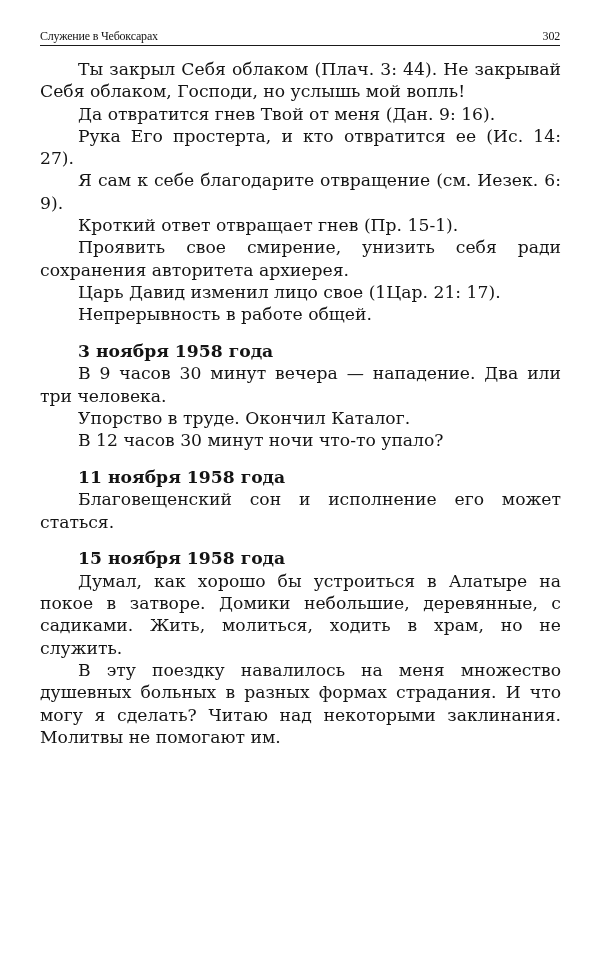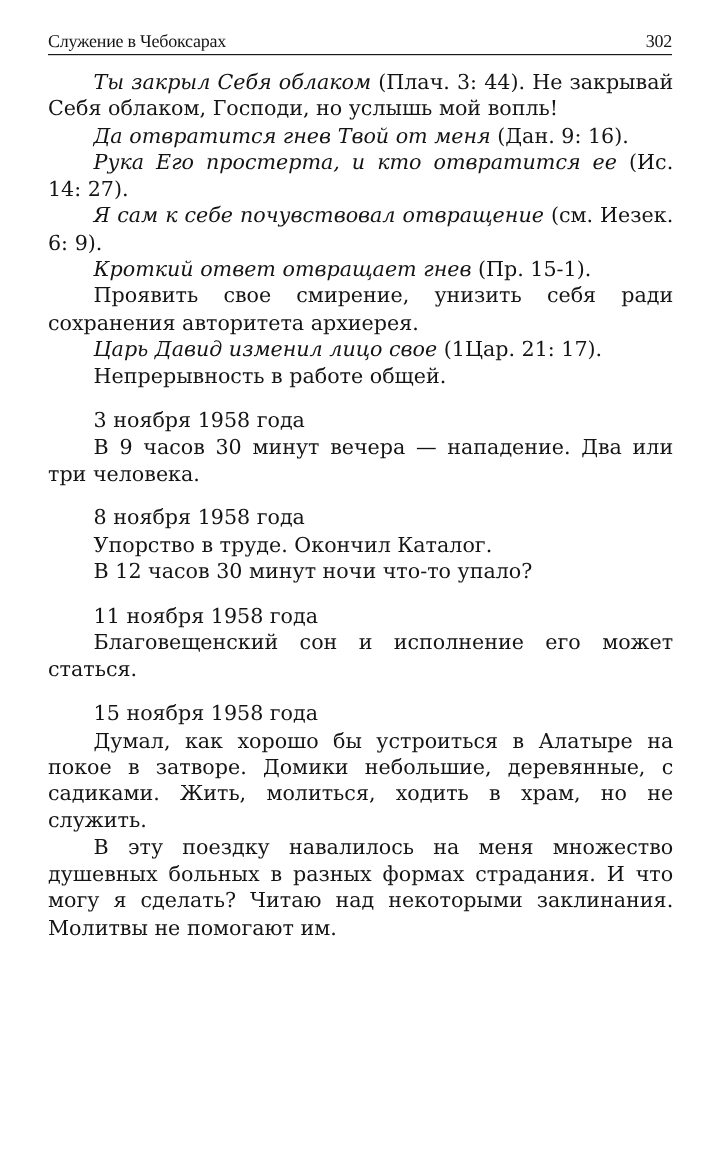--- a/index.html
+++ b/index.html
@@ -18,21 +18,21 @@
     .page-header {
       position: absolute;
       left: 40px;
       top: 22px;
       width: 520px;
       height: 22px;
       display: flex;
       justify-content: space-between;
       align-items: flex-end;
       font-family: "Liberation Serif", serif;
-      font-size: 15px;
+      font-size: 12px;
       letter-spacing: -0.2px;
     }
     .header-rule {
       position: absolute;
       left: 40px;
       top: 45px;
       width: 520px;
       height: 0;
       border-top: 1.6px solid #1a1a1a;
     }
@@ -45,51 +45,50 @@
       line-height: 22.3px;
     }
     .p {
       margin: 0;
       text-indent: 38px;
       text-align: justify;
       text-align-last: left;
       hyphens: manual;
     }
     .it {
-      font-style: italic;
     }
     .date {
       margin: 14.5px 0 0 0;
       text-indent: 38px;
+      font-weight: bold;
     }
   </style>
 </head>
 <body>
 
 <div class="page-header">
   <span>Служение в Чебоксарах</span>
   <span>302</span>
 </div>
 <div class="header-rule"></div>
 
 <div class="content">
 
   <p class="p"><span class="it">Ты закрыл Себя облаком</span><span> (Плач. 3: 44). Не закрывай Себя облаком, Господи, но услышь мой вопль!</span></p>
   <p class="p"><span class="it">Да отвратится гнев Твой от меня</span><span> (Дан. 9: 16).</span></p>
   <p class="p"><span class="it">Рука Его простерта, и кто отвратится ее</span><span> (Ис. 14: 27).</span></p>
-  <p class="p"><span class="it">Я сам к себе почувствовал отвращение</span><span> (см. Иезек. 6: 9).</span></p>
+  <p class="p"><span class="it">Я сам к себе благодарите отвращение</span><span> (см. Иезек. 6: 9).</span></p>
   <p class="p"><span class="it">Кроткий ответ отвращает гнев</span><span> (Пр. 15-1).</span></p>
   <p class="p"><span>Проявить свое смирение, унизить себя ради сохранения авторитета архиерея.</span></p>
   <p class="p"><span class="it">Царь Давид изменил лицо свое</span><span> (1Цар. 21: 17).</span></p>
   <p class="p"><span>Непрерывность в работе общей.</span></p>
 
   <p class="date">3 ноября 1958 года</p>
   <p class="p">В 9 часов 30 минут вечера — нападение. Два или три человека.</p>
 
-  <p class="date">8 ноября 1958 года</p>
   <p class="p">Упорство в труде. Окончил Каталог.</p>
   <p class="p">В 12 часов 30 минут ночи что-то упало?</p>
 
 
   <p class="date">11 ноября 1958 года</p>
   <p class="p">Благовещенский сон и исполнение его может статься.</p>
 
   <p class="date">15 ноября 1958 года</p>
   <p class="p">Думал, как хорошо бы устроиться в Алатыре на покое в затворе. Домики небольшие, деревянные, с садиками. Жить, молиться, ходить в храм, но не служить.</p>
   <p class="p">В эту поездку навалилось на меня множество душевных больных в разных формах страдания. И что могу я сделать? Читаю над некоторыми заклинания. Молитвы не помогают им.</p>

